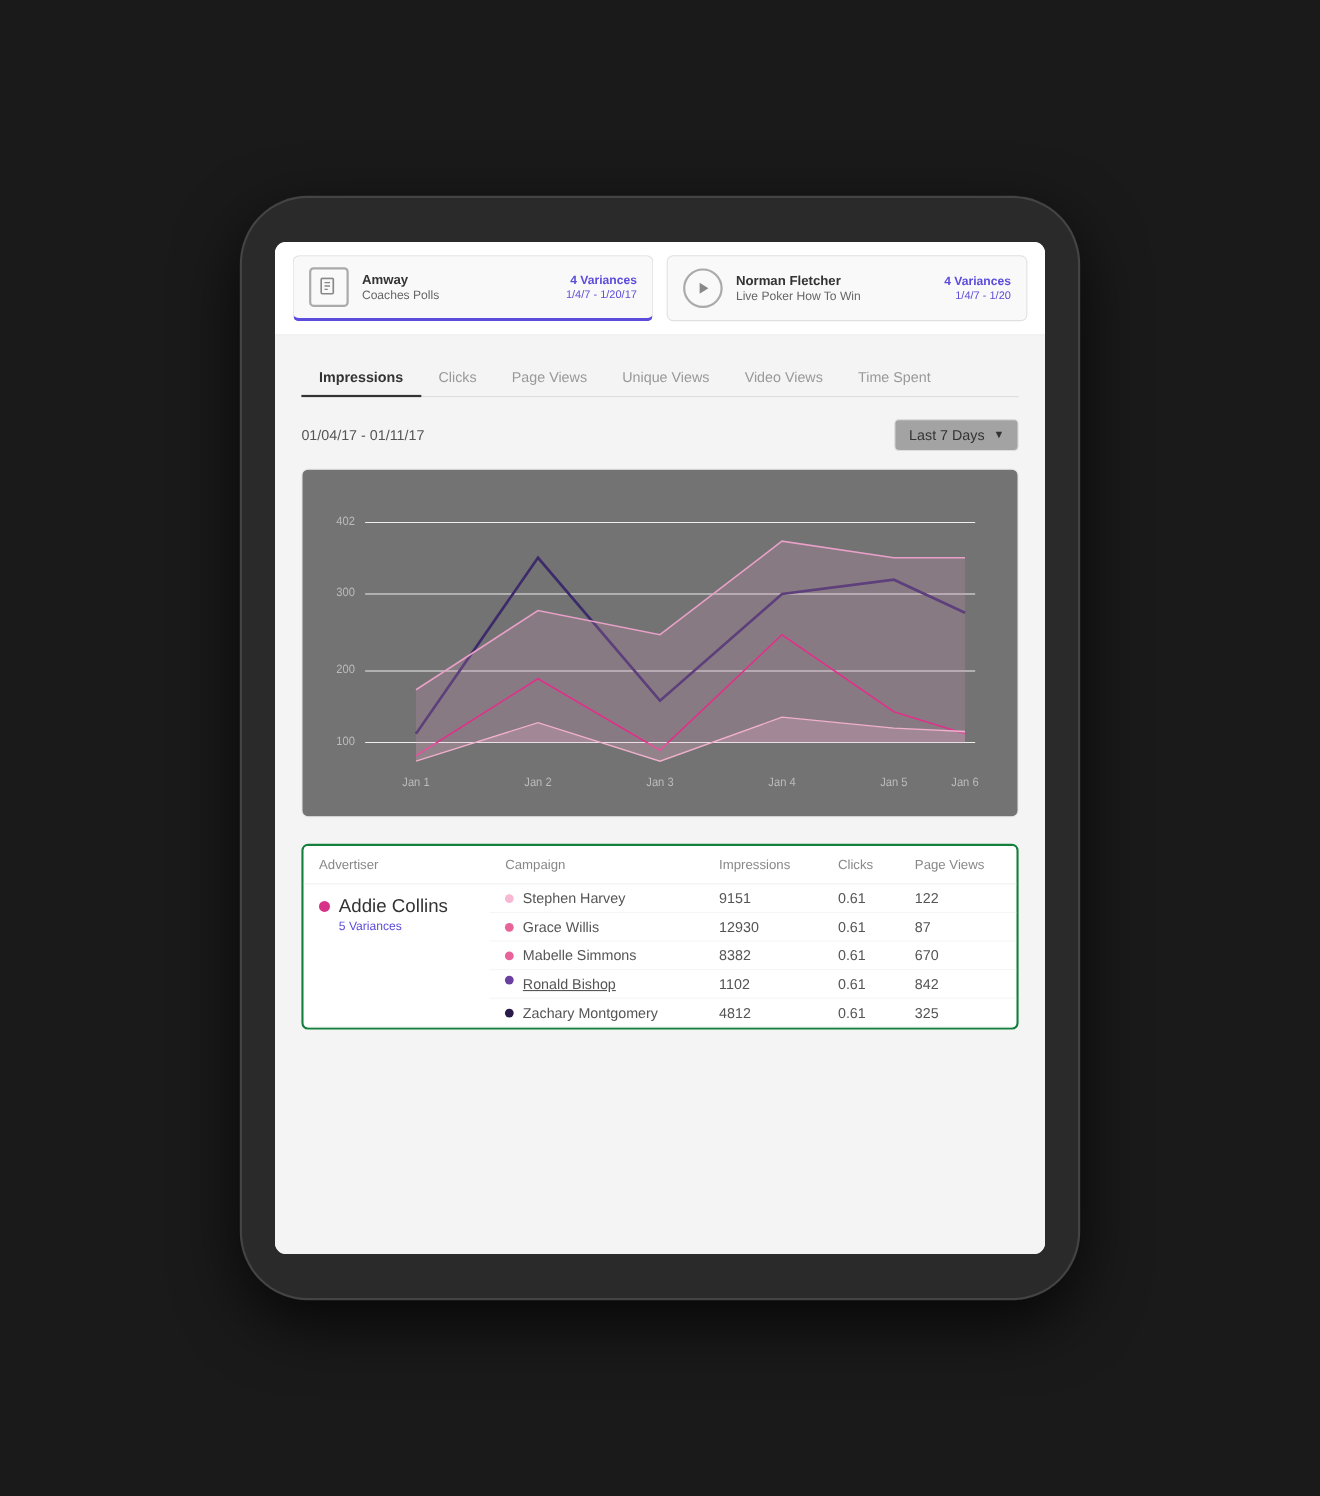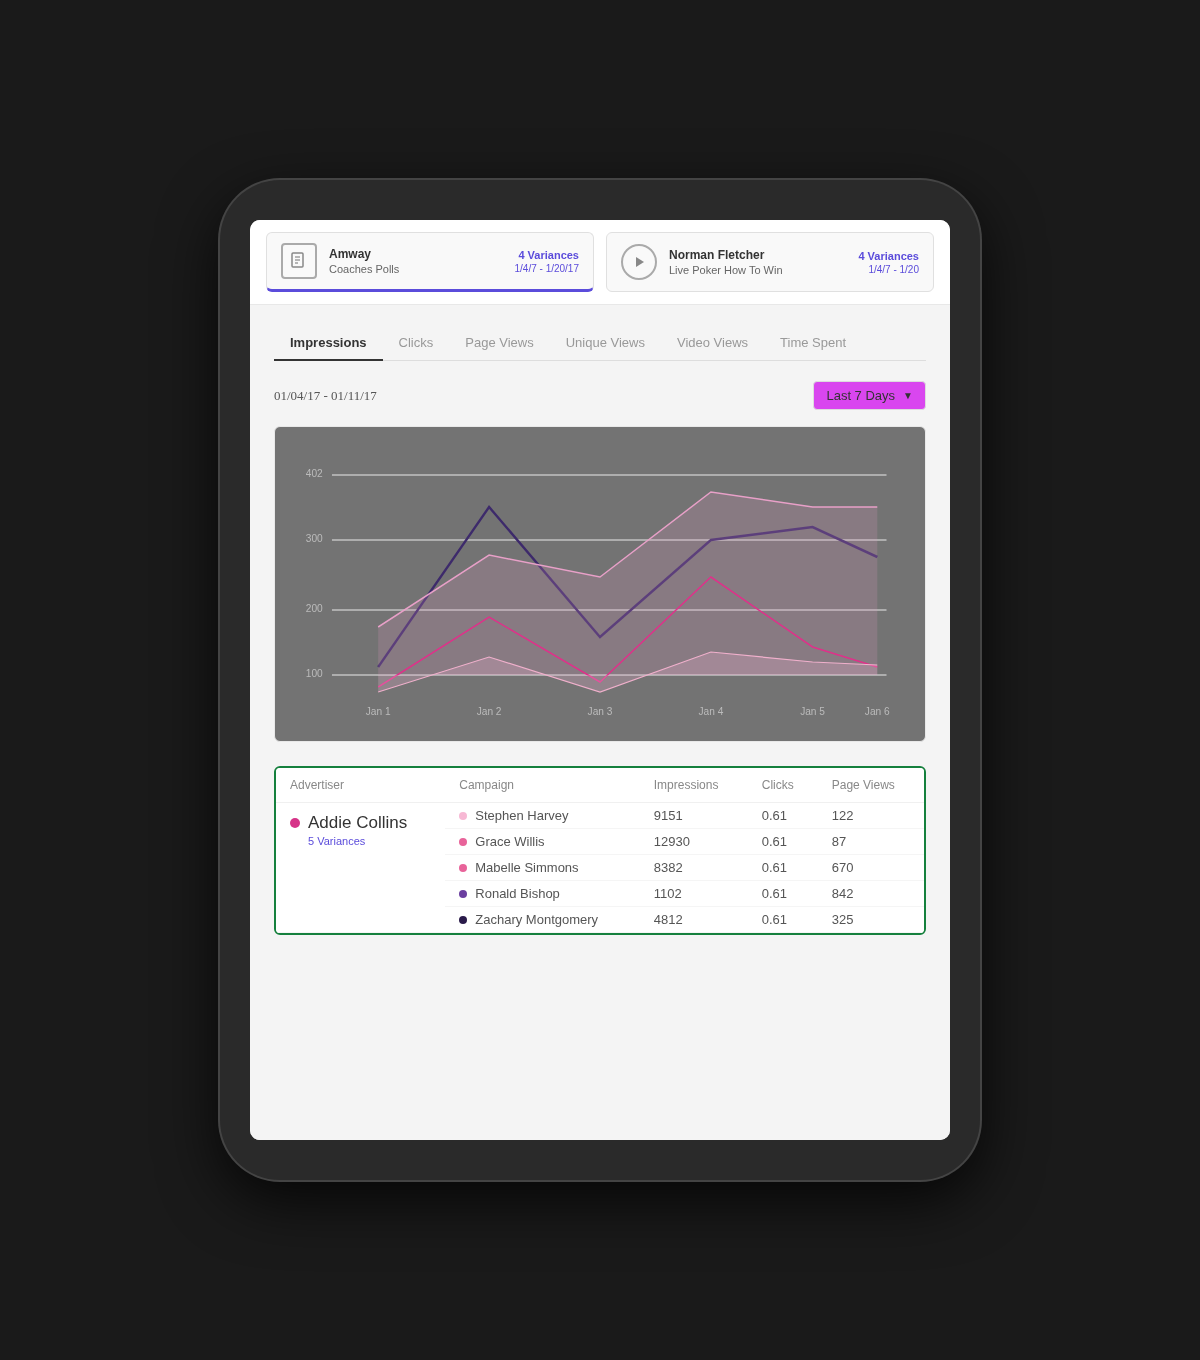--- a/index.html
+++ b/index.html
@@ -169,28 +169,27 @@
     .date-range-row {
       display: flex;
       justify-content: space-between;
       align-items: center;
       margin-bottom: 16px;
     }
 
     .date-range-text {
       font-size: 13px;
       color: #555;
-      font-family: Liberation Serif, serif;
     }
 
     .date-picker-btn {
       display: flex;
       align-items: center;
       gap: 8px;
-      background: #d946ef;
+      background: #a3a3a3;
       border: 1px solid #ddd;
       border-radius: 4px;
       padding: 6px 12px;
       font-size: 13px;
       color: #333;
       cursor: pointer;
     }
 
     .dropdown-arrow {
       color: #333;
@@ -428,21 +427,21 @@
         <span class="small-dot" style="background:#e8639a"></span>
         <span>Mabelle Simmons</span>
       </div>
     </td>
                 <td>8382</td>
                 <td>0.61</td>
                 <td>670</td>
               </tr>
               <tr style="border-bottom: 1px solid rgb(245, 245, 245);">
                 <td>
-      <div style="display:flex;align-items:center;gap:8px;">
+      <div style="display:flex;gap:8px;text-decoration:underline;">
         <span class="small-dot" style="background:#6b3fa0"></span>
         <span>Ronald Bishop</span>
       </div>
     </td>
                 <td>1102</td>
                 <td>0.61</td>
                 <td>842</td>
               </tr>
               <tr style="border-bottom: 1px solid rgb(245, 245, 245);">
                 <td>

